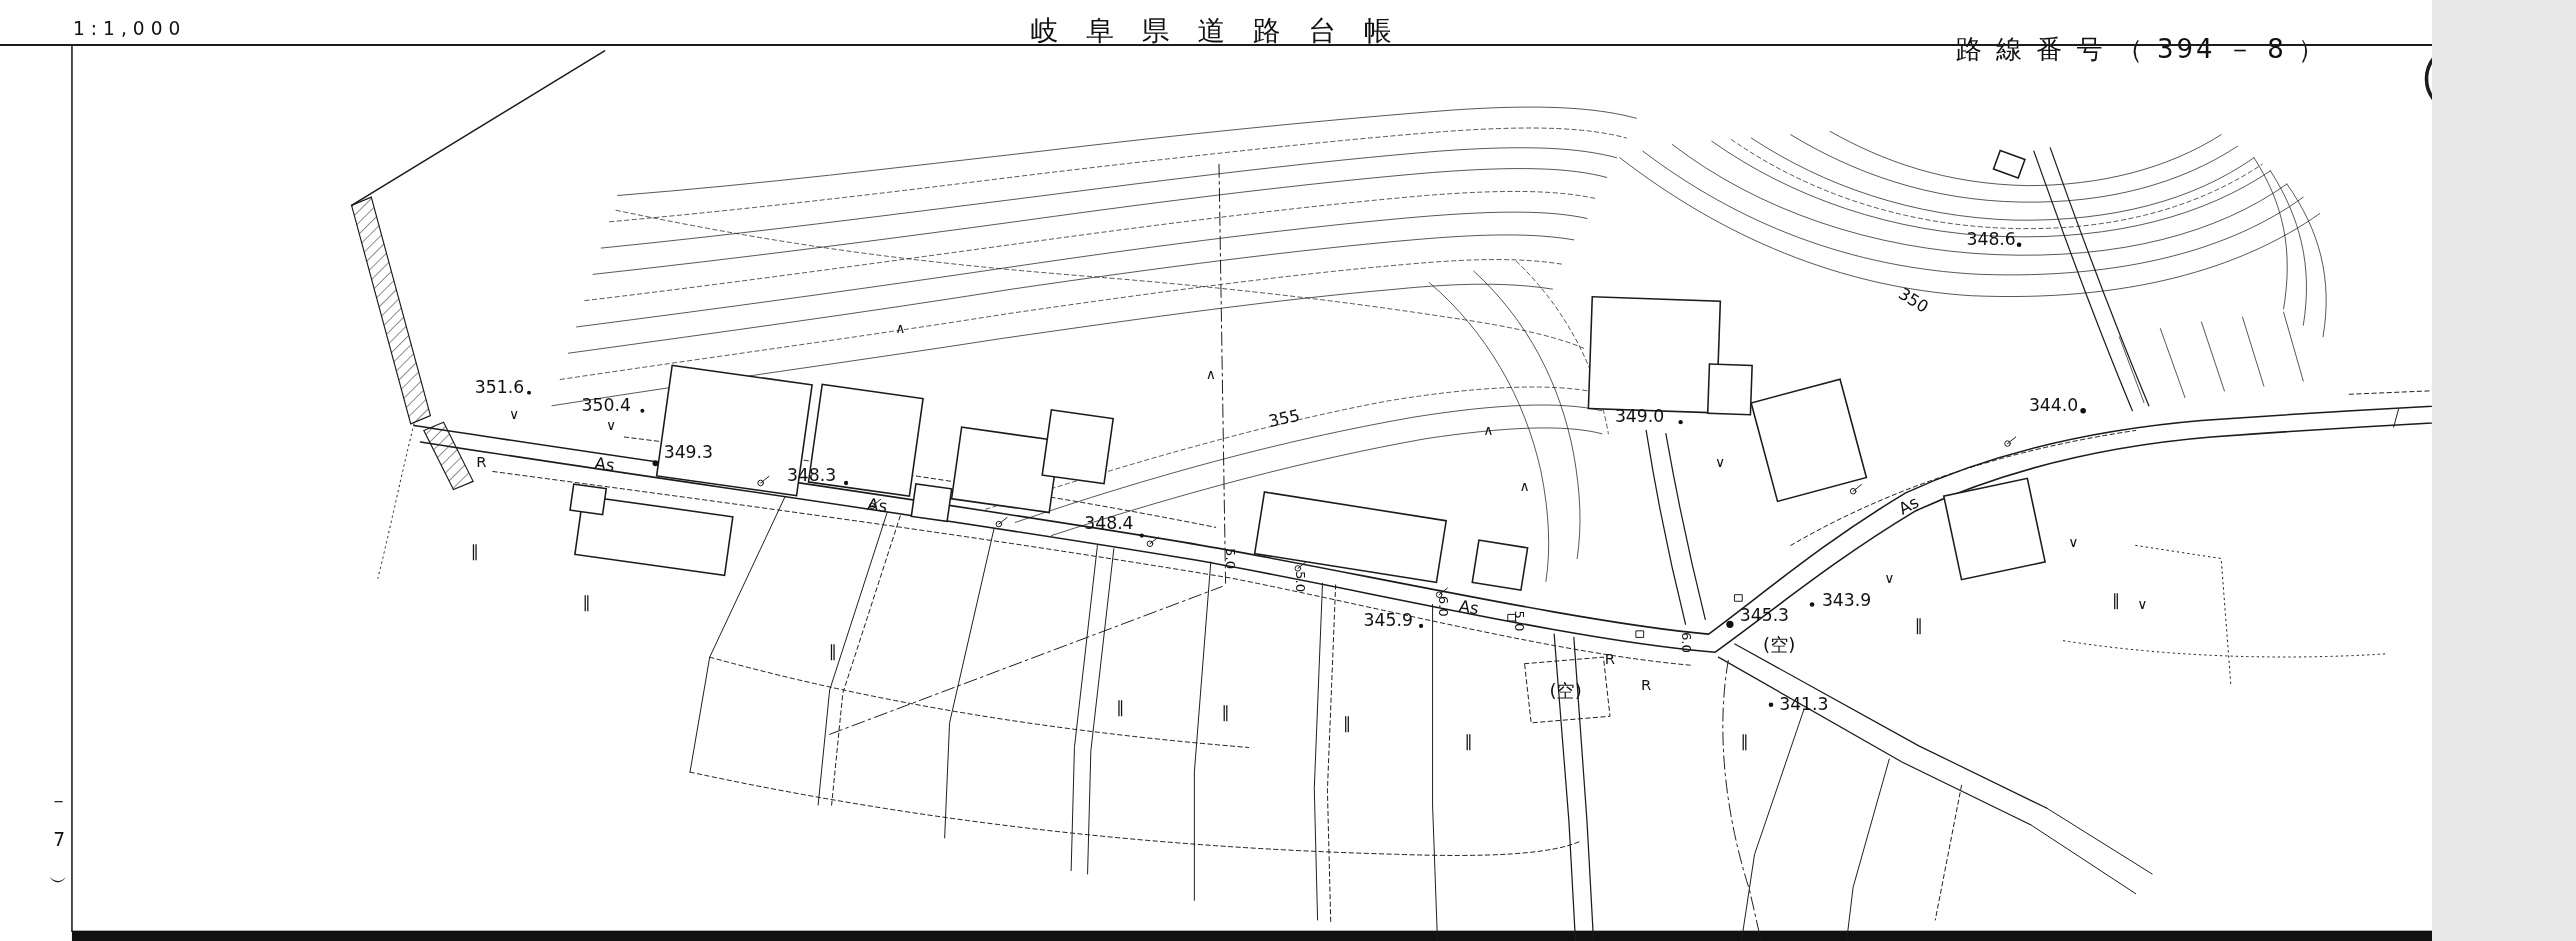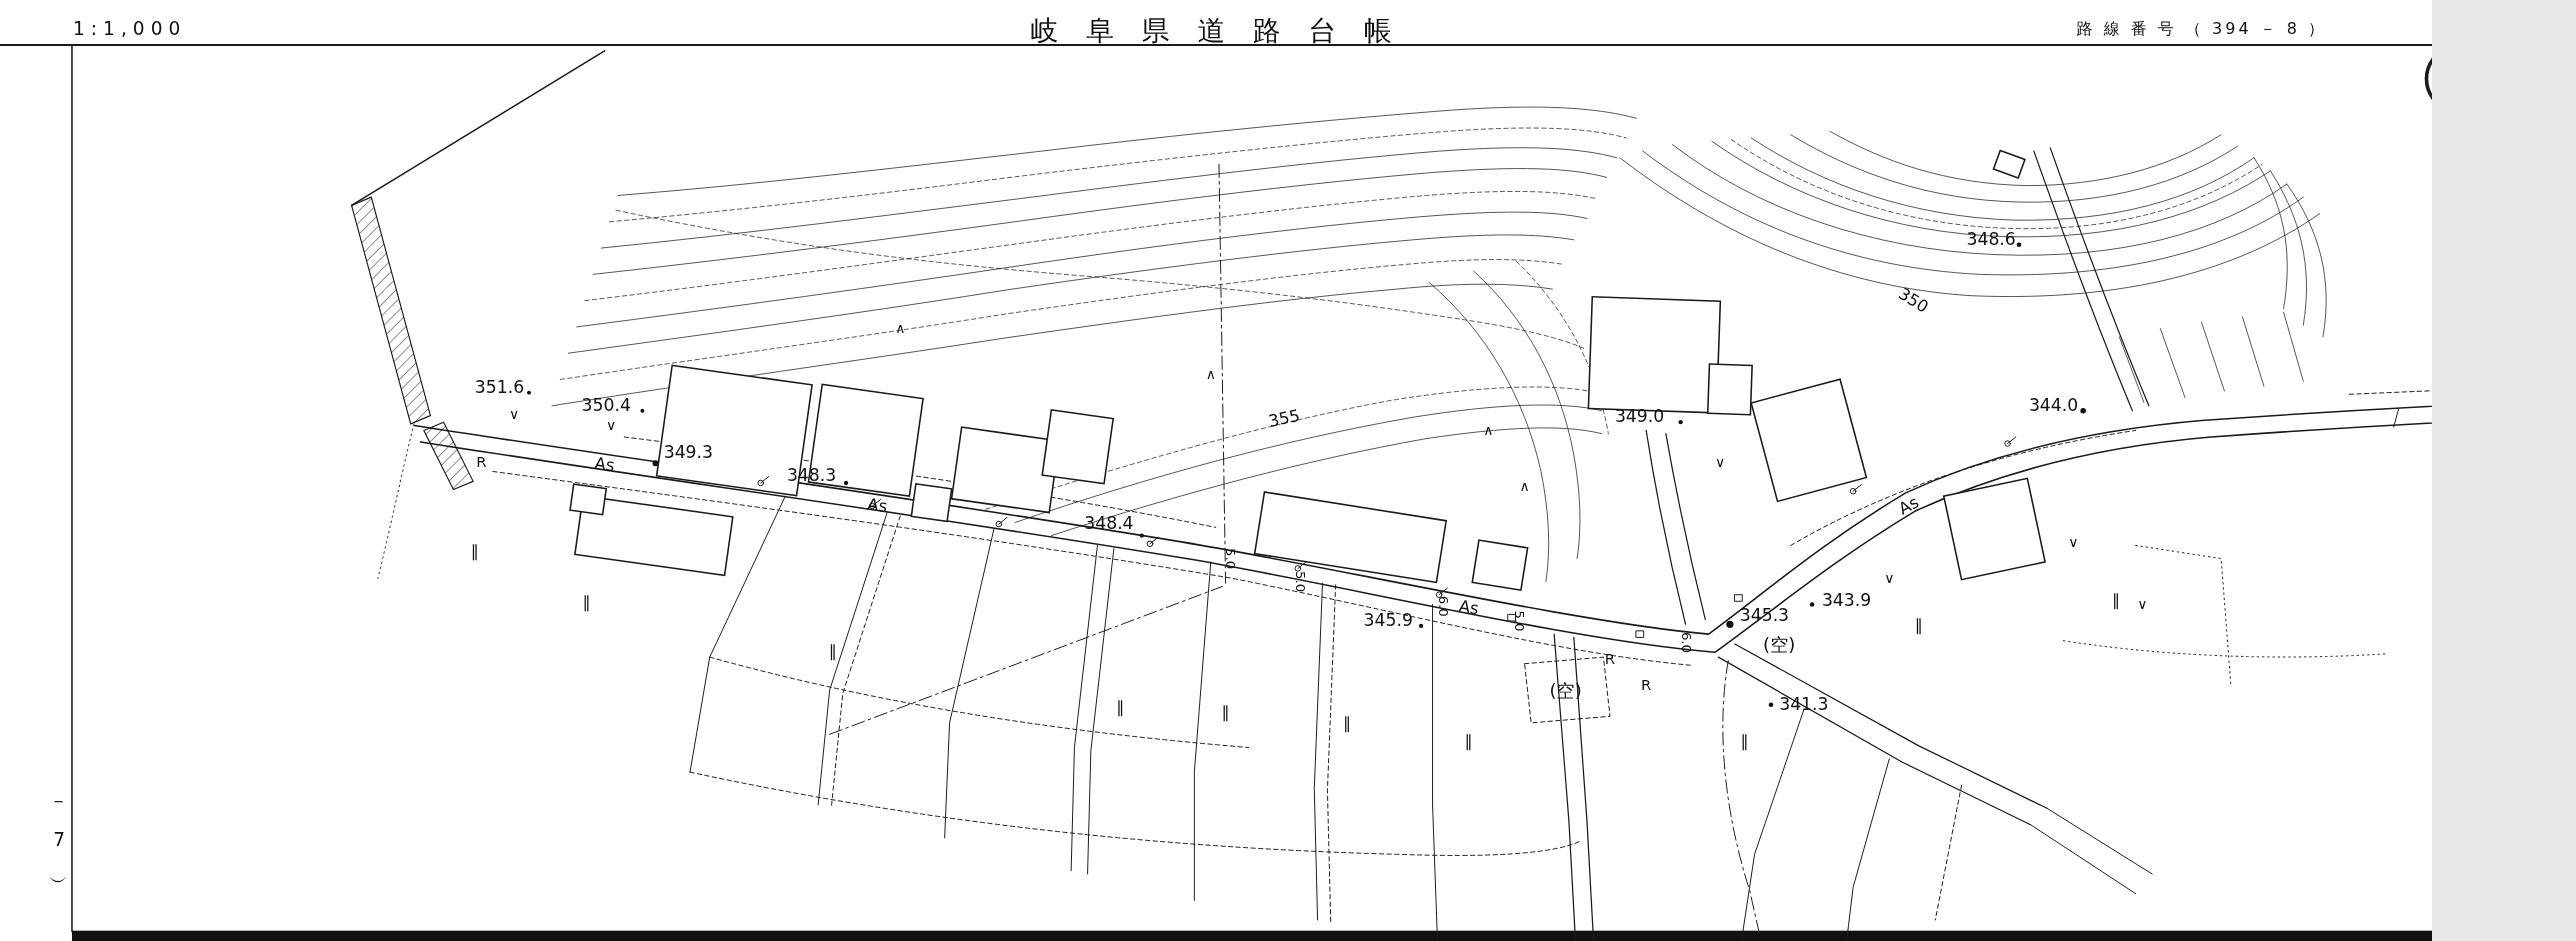--- a/index.html
+++ b/index.html
@@ -3,21 +3,21 @@
 <meta charset="utf-8">
 <style>
   html,body{margin:0;padding:0;background:#e8e8e8;}
   #sheet{
     position:relative;width:2432px;height:942px;background:#ffffff;
     font-family:"DejaVu Sans",sans-serif;color:#111;overflow:hidden;
   }
   .abs{position:absolute;}
   #scale-label{left:73px;top:18px;font-size:18.6px;letter-spacing:6px;white-space:nowrap;}
   #sheet-title{left:50%;top:12px;transform:translateX(-50%);font-size:27.6px;letter-spacing:9.6px;white-space:nowrap;}
-  #route-label{right:105px;top:19px;font-size:16px;letter-spacing:3px;white-space:nowrap;margin-left:9px;}
+  #route-label{right:105px;top:32px;font-size:26px;letter-spacing:3px;white-space:nowrap;margin-left:9px;}
   .vnote{
     writing-mode:vertical-rl;text-orientation:upright;
     font-size:18.6px;letter-spacing:15.6px;white-space:nowrap;line-height:1;
   }
   #left-note{left:49px;top:795px;}
   #right-note{left:2544px;top:791px;}
   #map-svg{position:absolute;left:0;top:0;}
   
   .ln{stroke:#1b1b1b;fill:none;stroke-linecap:round;stroke-linejoin:round;}
   .w04{stroke-width:.45}.w06{stroke-width:.6}.w07{stroke-width:.75}.w09{stroke-width:.95}.w12{stroke-width:1.2}

